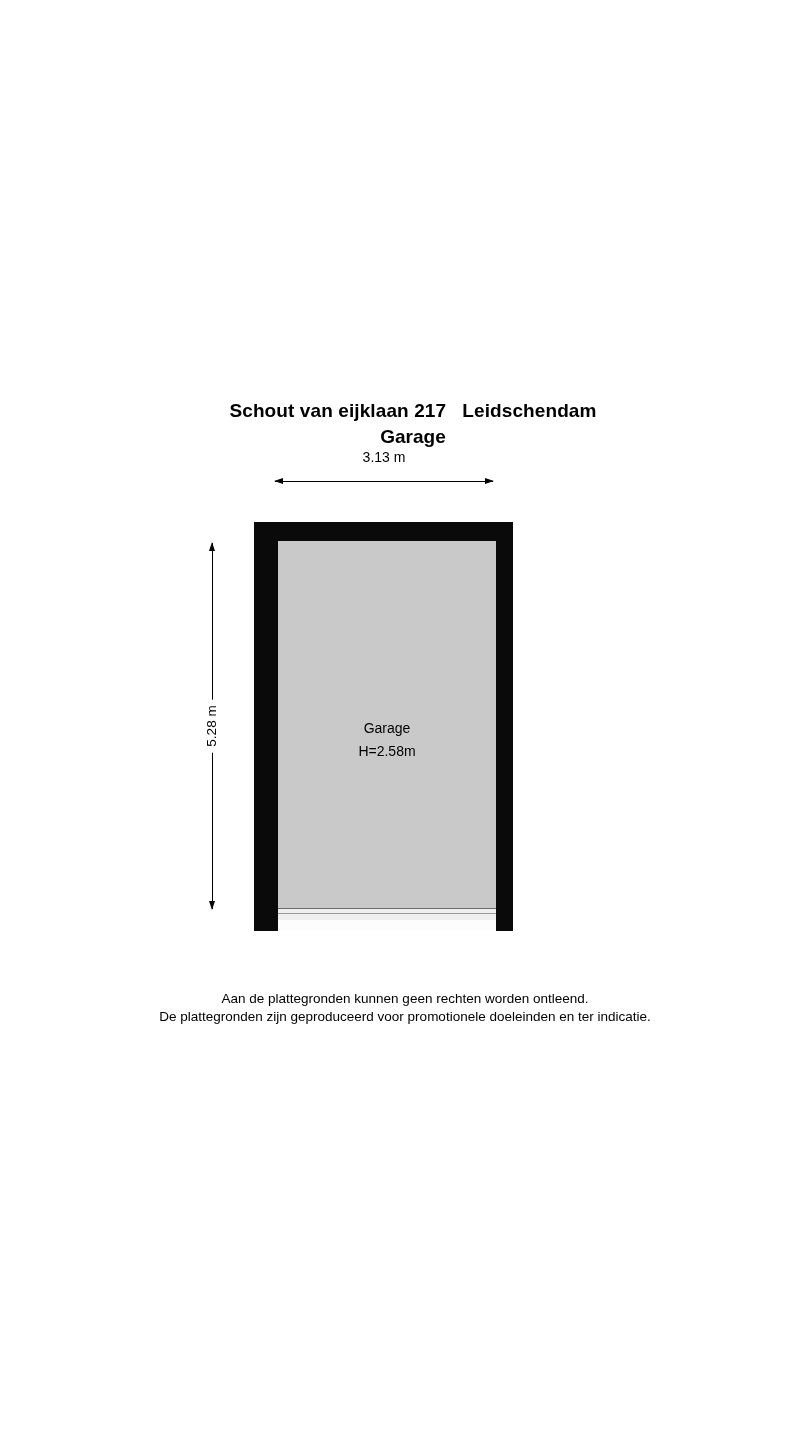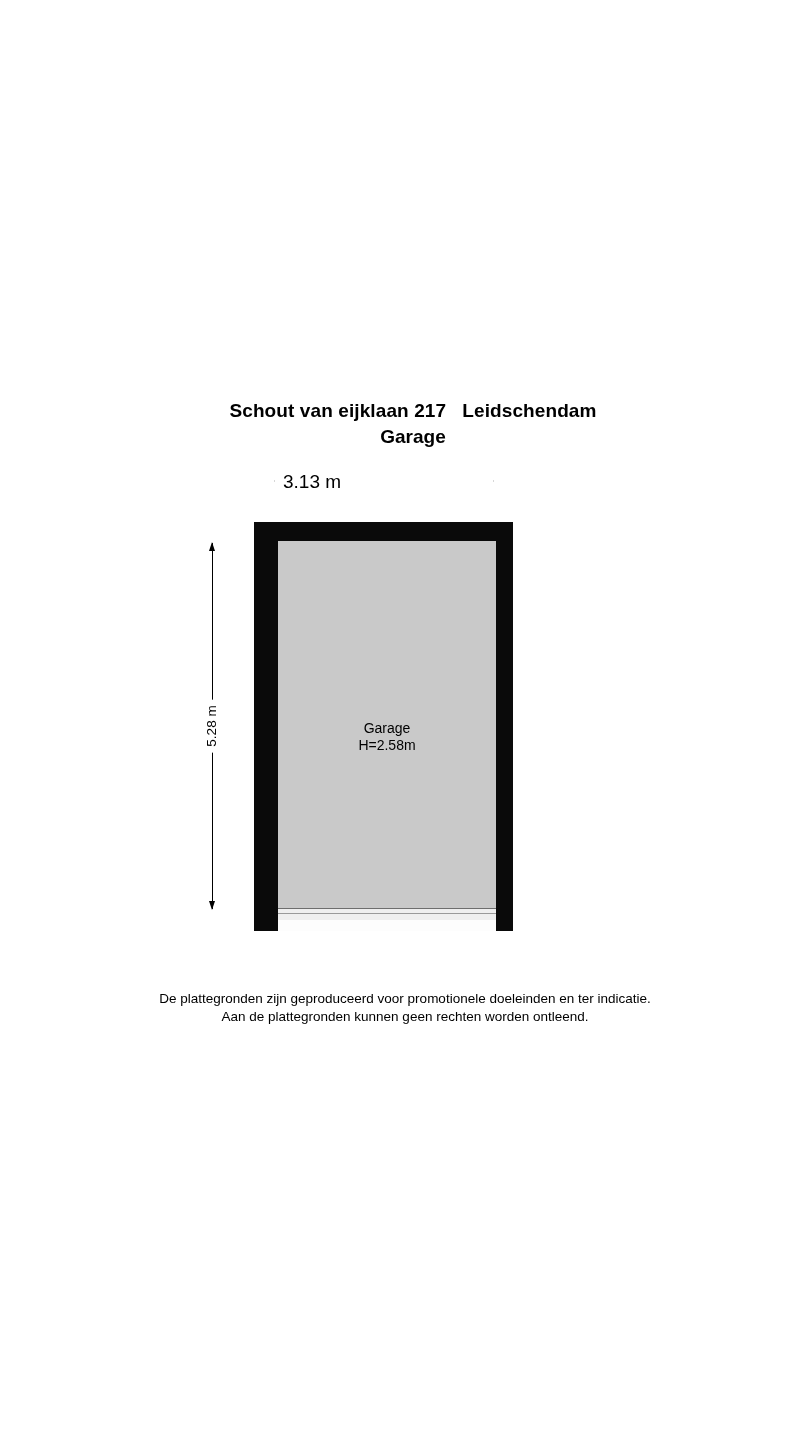--- a/index.html
+++ b/index.html
@@ -69,24 +69,24 @@
     left: -1px;
     border-right: 9px solid #000;
   }
   .dim-top-line::after {
     right: -1px;
     border-left: 9px solid #000;
   }
   .dim-top-label {
     position: absolute;
     left: 275px;
-    top: 473px;
-    width: 218px;
-    text-align: left;
-    font-size: 19px;
+    top: 448px;
+    width: 218px;
+    text-align: center;
+    font-size: 14px;
     background: #fff;
     line-height: 18px;
   }
   .dim-top-label span {
     background: #fff;
     padding: 0 8px;
   }
 
   
   .dim-left-line {
@@ -188,21 +188,21 @@
     position: absolute;
     left: 278px;
     top: 720px;
     width: 218px;
     text-align: center;
     font-size: 14px;
     line-height: 16px;
   }
   .room-label .l2 {
     display: block;
-    margin-top: 1px;
+    margin-top: 7px;
   }
 
   
   .footer {
     position: absolute;
     top: 990px;
     left: 0;
     width: 810px;
     text-align: center;
     font-size: 13.5px;
@@ -238,15 +238,15 @@
   </div>
 
   <div class="room-label">
     <span>Garage</span>
     <span class="l2">H=2.58m</span>
   </div>
 
 </div>
 
 <div class="footer">
+  <div>Aan de plattegronden kunnen geen rechten worden ontleend.</div>
   <div>De plattegronden zijn geproduceerd voor promotionele doeleinden en ter indicatie.</div>
-  <div>Aan de plattegronden kunnen geen rechten worden ontleend.</div>
 </div>
 
 </body></html>

